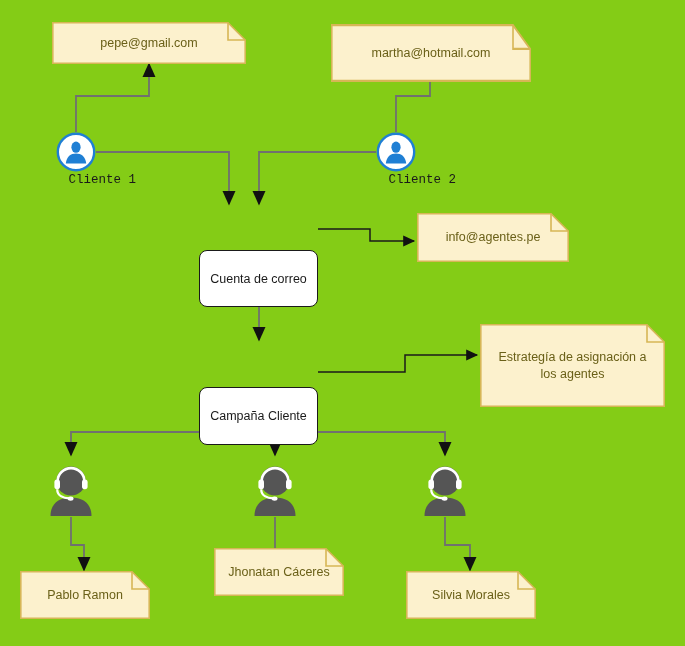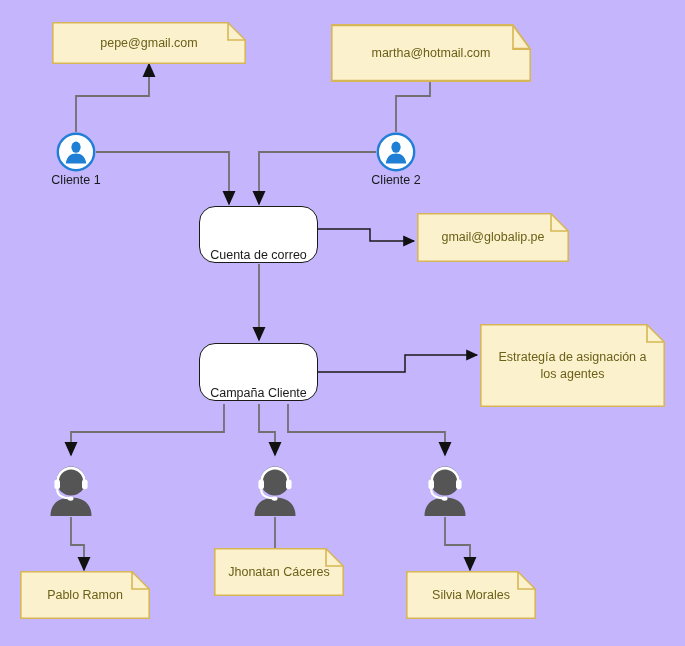--- a/index.html
+++ b/index.html
@@ -9,21 +9,21 @@
     background: #ffffff;
   }
   body {
     font-family: "Liberation Sans", sans-serif;
     -webkit-font-smoothing: antialiased;
   }
   #canvas {
     position: relative;
     width: 685px;
     height: 646px;
-    background: #c4b5fd;
+    background: #84cc16;
     overflow: hidden;
   }
   #edges {
     position: absolute;
     left: 0;
     top: 0;
     width: 685px;
     height: 646px;
     pointer-events: none;
   }
@@ -54,42 +54,44 @@
     display: block;
     width: 100%;
   }
 
   
   .proc {
     position: absolute;
     box-sizing: border-box;
     background: #ffffff;
     border: 1.6px solid #1a1a1a;
-    border-radius: 16px;
+    border-radius: 8px;
     display: flex;
-    align-items: flex-end;
+    align-items: center;
     justify-content: center;
     color: #1a1a1a;
     font-size: 12.5px;
     text-align: center;
+    margin-top: 44px;
   }
 
   
   .actor {
     position: absolute;
     width: 40px;
     height: 40px;
   }
   .actor svg { display: block; width: 40px; height: 40px; }
   .node-caption {
     position: absolute;
-    text-align: center;
+    text-align: right;
     font-size: 12.5px;
     color: #1a1a1a;
     white-space: nowrap;
+    font-family: Liberation Mono, monospace;
   }
 
   
   .agent {
     position: absolute;
     width: 48px;
     height: 62px;
   }
   .agent svg { display: block; width: 48px; height: 62px; }
 </style>
@@ -174,21 +176,21 @@
 
   <div class="proc" style="left:199px; top:206px; width:119px; height:57px;">
     <span>Cuenta de correo</span>
   </div>
 
   <div class="note" style="left:417px; top:213px; width:152px; height:49px;">
     <svg class="note-svg" viewBox="0 0 152 49" preserveAspectRatio="none">
       <path d="M0.8,0.8 H134 L151.2,18 V48.2 H0.8 Z" fill="#fcf1cd" stroke="#d6b656" stroke-width="1.6"></path>
       <path d="M134,0.8 V18 H151.2" fill="none" stroke="#d6b656" stroke-width="1.6"></path>
     </svg>
-    <span class="note-label">gmail@globalip.pe</span>
+    <span class="note-label">info@agentes.pe</span>
   </div>
 
   <div class="proc" style="left:199px; top:343px; width:119px; height:58px;">
     <span>Campaña Cliente</span>
   </div>
 
   <div class="note" style="left:480px; top:324px; width:185px; height:83px;">
     <svg class="note-svg" viewBox="0 0 185 83" preserveAspectRatio="none">
       <path d="M0.8,0.8 H167 L184.2,18 V82.2 H0.8 Z" fill="#fcf1cd" stroke="#d6b656" stroke-width="1.6"></path>
       <path d="M167,0.8 V18 H184.2" fill="none" stroke="#d6b656" stroke-width="1.6"></path>

